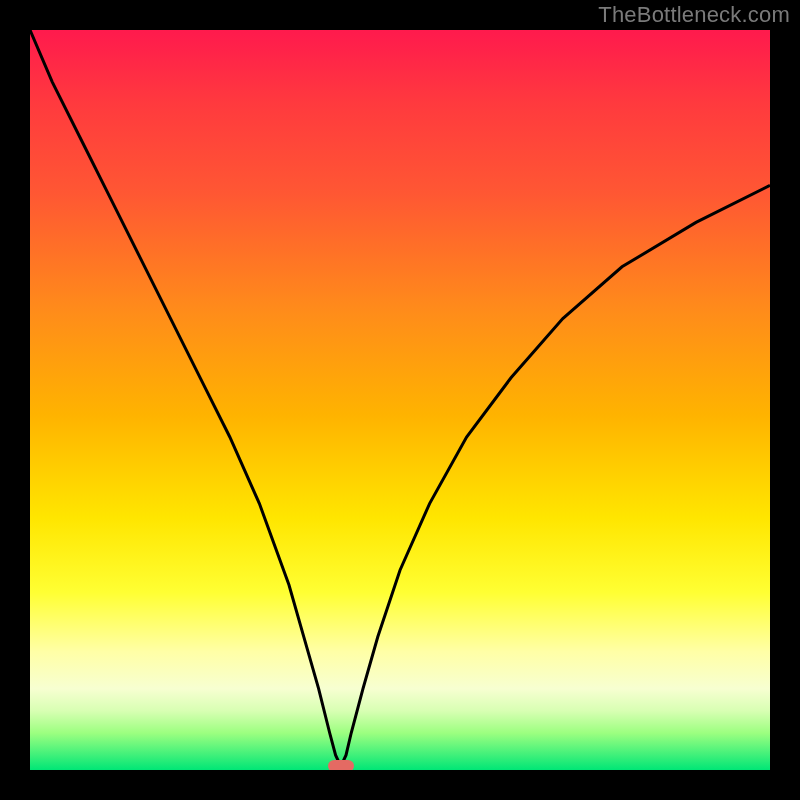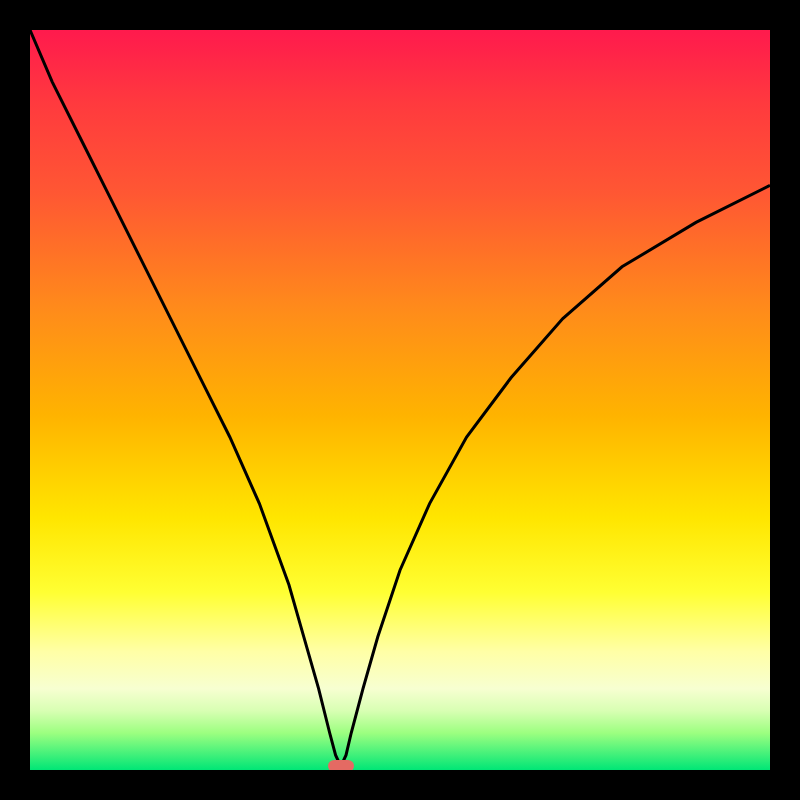--- a/index.html
+++ b/index.html
@@ -72,20 +72,21 @@
     width: 26px;
     height: 12px;
     border-radius: 6px;
     background: #e46a63;
   }
 </style>
 </head>
 <body>
 
 <div class="frame">
+  <div class="watermark">TheBottleneck.com</div>
   <div class="plot">
     <div class="gradient"></div>
     <svg class="svg-layer" viewBox="0 0 740 740" preserveAspectRatio="none">
       <path id="curve-path" d="M0.0 0.0 L22.2 51.8 L51.8 111.0 L81.4 170.2 L111.0 229.4 L140.6 288.6 L170.2 347.8 L199.8 407.0 L229.4 473.6 L259.0 555.0 L273.8 606.8 L288.6 658.6 L299.7 703.0 L305.6 725.2 L310.8 736.3 L316.0 725.2 L321.2 703.0 L333.0 658.6 L347.8 606.8 L370.0 540.2 L399.6 473.6 L436.6 407.0 L481.0 347.8 L532.8 288.6 L592.0 236.8 L666.0 192.4 L740.0 155.4" fill="none" stroke="#000" stroke-width="3"></path>
     </svg>
     <div id="marker" class="marker" style="left: 297.8px; top: 730.3px; background: rgb(228, 106, 99);"></div>
   </div>
 </div>
 
 </body></html>

